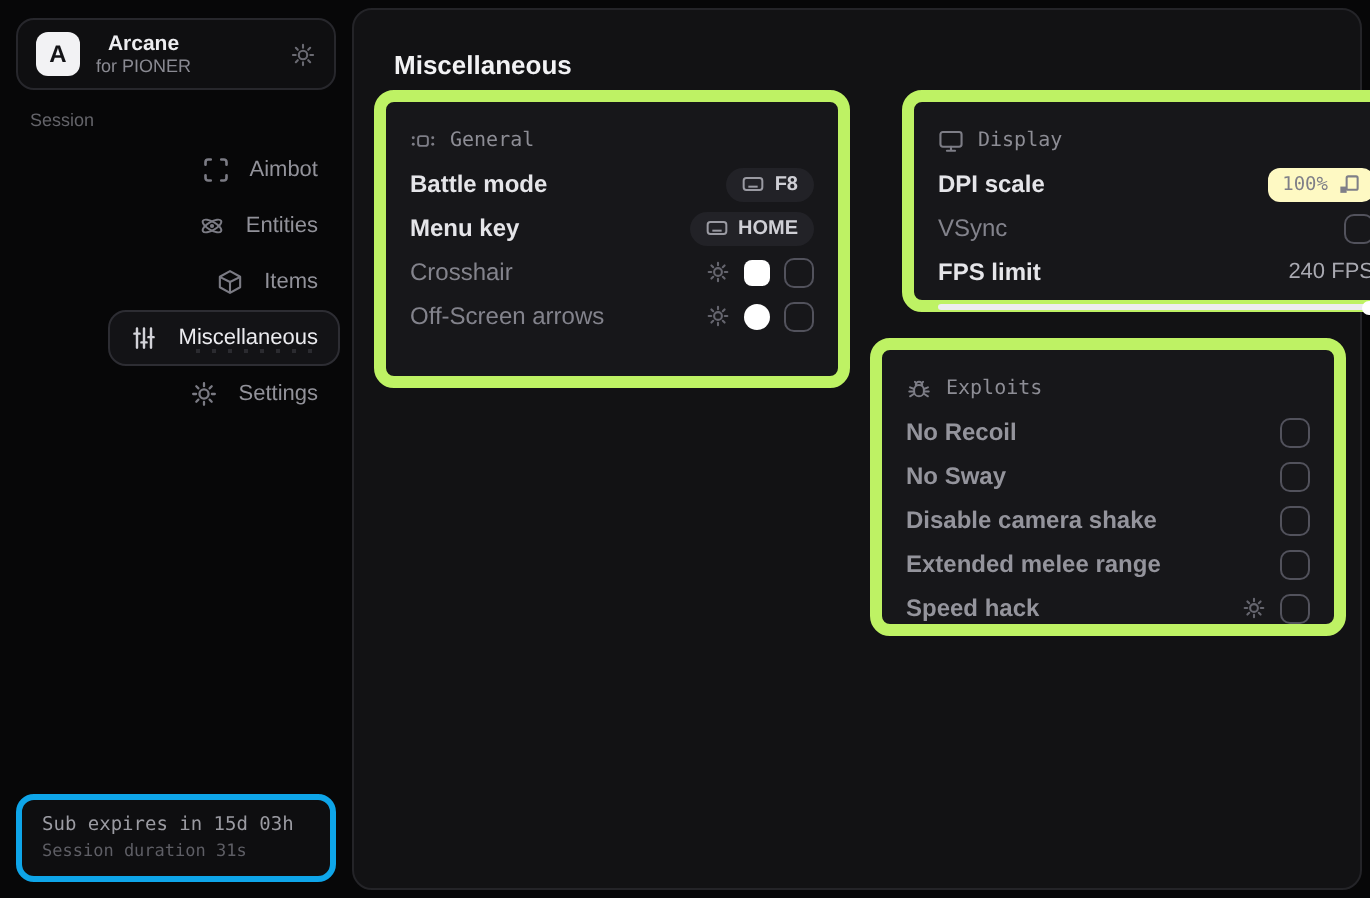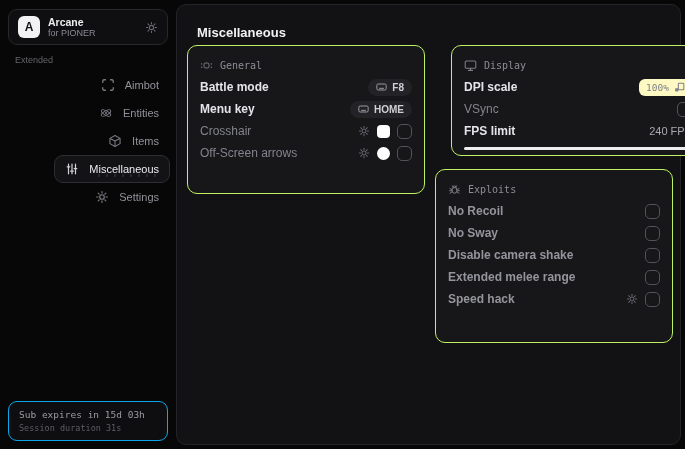--- a/index.html
+++ b/index.html
@@ -18,21 +18,21 @@
   .side-header {
     position:absolute; left:8px; top:9px; width:160px; height:36px;
     border:1px solid #27272c; border-radius:9px; background:#0f0f11;
     display:flex; align-items:center; gap:8px; padding:0 9px;
   }
   .logo {
     width:22px; height:22px; border-radius:6px; background:#f2f2f4;
     color:#131316; font-weight:bold; font-size:12px;
     display:flex; align-items:center; justify-content:center; flex:0 0 auto;
   }
-  .app-title { font-size:10.5px; font-weight:bold; color:#ededf0; line-height:12px; }
+  .app-title { font-size:10.5px; font-weight:bold; color:#ededf0; line-height:12px;text-align:center; }
   .app-sub   { font-size:9px; color:#8a8a92; line-height:11px; }
   .header-gear { margin-left:auto; color:#6a6a72; cursor:pointer; }
 
   .category-label { position:absolute; left:15px; top:55px; font-size:9px; color:#636369; }
 
   .nav { position:absolute; left:6px; top:71px; width:164px; display:flex; flex-direction:column;align-items:flex-end; }
   .nav-item {
     height:28px; display:flex; align-items:center; gap:10px; padding:0 10px;
     border:1px solid transparent; border-radius:9px;
     color:#92929a; font-size:11px; cursor:pointer; position:relative;
@@ -41,40 +41,40 @@
   .nav-item.active { background:#131316; border-color:#2d2d33; color:#ebebef; }
   .nav-item.active .nav-icon { color:#d2d2d8; }
   .nav-dots {
     position:absolute; right:10px; bottom:4px; width:64px; height:5px; opacity:.7;
     background-image:radial-gradient(circle, #35353b 1.1px, transparent 1.2px);
     background-size:8px 5px;
   }
 
   .side-footer {
     position:absolute; left:8px; bottom:8px; width:160px;
-    border:1px solid #0ea5e9; border-radius:9px; background:#0e0e10;
+    border:3px solid #0ea5e9; border-radius:9px; background:#0e0e10;
     padding:7px 10px;
   }
   .footer-line1 { font-family:"DejaVu Sans Mono", monospace; font-size:9.5px; color:#9b9ba2; white-space:nowrap; }
   .footer-line2 { font-family:"DejaVu Sans Mono", monospace; font-size:8.5px; color:#5e5e65; margin-top:3px; white-space:nowrap; }
 
   
   .main {
     position:absolute; left:176px; top:4px; width:505px; height:441px;
     background:#121214; border:1px solid #242428; border-radius:10px;
   }
   .main-title { position:absolute; left:20px; top:20px; font-size:13px; font-weight:bold; color:#f2f2f4; }
 
   .card {
-    position:absolute; background:#17171a; border:1px solid #bef264;
+    position:absolute; background:#17171a; border:6px solid #bef264;
     border-radius:10px; padding:10px 12px;
   }
   .card-general  { left:10px;  top:40px;  width:238px; height:149px; }
   .card-display  { left:274px; top:40px;  width:254px; height:111px; }
-  .card-exploits { left:258px; top:164px; width:238px; height:174px; }
+  .card-exploits { left:258px; top:164px; width:238px; height:149px; }
 
   .card-header {
     display:flex; align-items:center; gap:7px; height:18px; margin-bottom:2px;
     font-family:"DejaVu Sans Mono", monospace; font-size:10px; color:#8d8d95;
   }
   .card-header .hdr-icon { width:13px; height:13px; color:#7d7d86; }
 
   .row { display:flex; align-items:center; height:22px; }
   .row-label { font-size:12px; font-weight:bold; color:#e5e5e9; }
   .row-label.dim { font-weight:normal; color:#83838c; }
@@ -124,21 +124,21 @@
       <div class="app-sub">for PIONER</div>
     </div>
     <span class="header-gear">
       <svg width="13" height="13" viewBox="0 0 16 16" fill="none" stroke="currentColor" stroke-width="1.3" stroke-linecap="round">
           <circle cx="8" cy="8" r="2.6"></circle>
           <path d="M8 1.8v1.7M8 12.5v1.7M1.8 8h1.7M12.5 8h1.7M3.6 3.6l1.2 1.2M11.2 11.2l1.2 1.2M12.4 3.6l-1.2 1.2M4.8 11.2l-1.2 1.2"></path>
         </svg>
     </span>
   </div>
 
-  <div class="category-label">Extended</div>
+  <div class="category-label">Session</div>
 
   <div class="nav">
     <div class="nav-item">
       <span class="nav-icon">
         <svg width="14" height="14" viewBox="0 0 16 16" fill="none" stroke="currentColor" stroke-width="1.5" stroke-linecap="round">
             <path d="M2 5V3.5A1.5 1.5 0 0 1 3.5 2H5M11 2h1.5A1.5 1.5 0 0 1 14 3.5V5M14 11v1.5a1.5 1.5 0 0 1-1.5 1.5H11M5 14H3.5A1.5 1.5 0 0 1 2 12.5V11"></path>
           </svg>
       </span>
       <span>Aimbot</span>
     </div>

